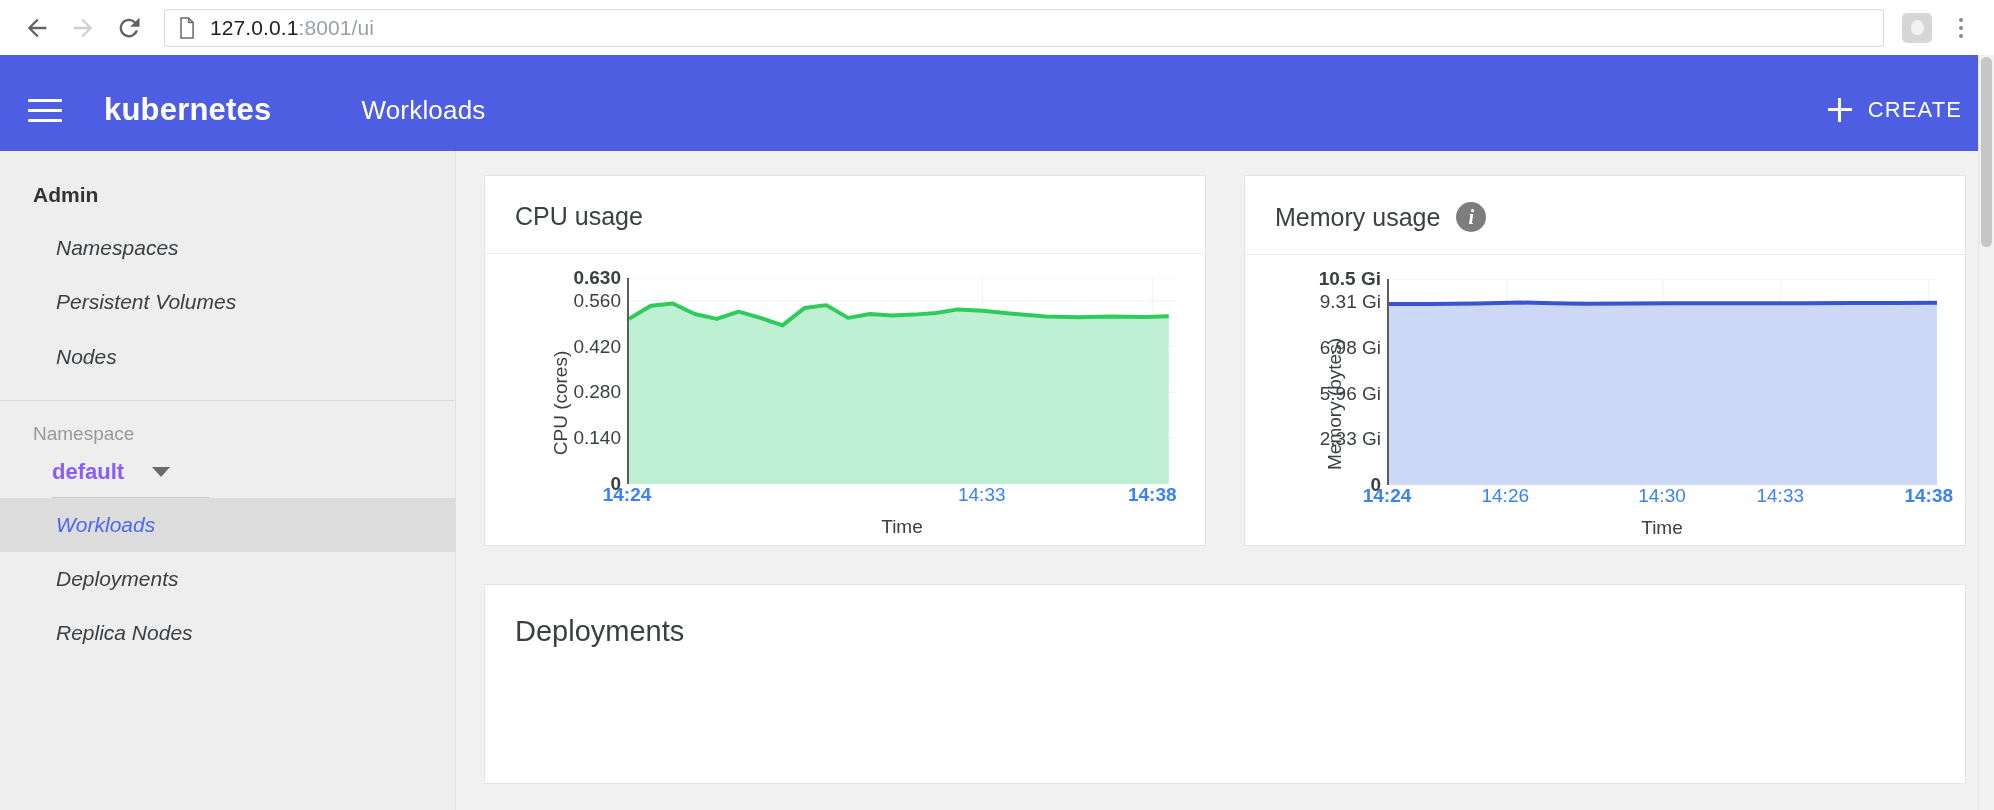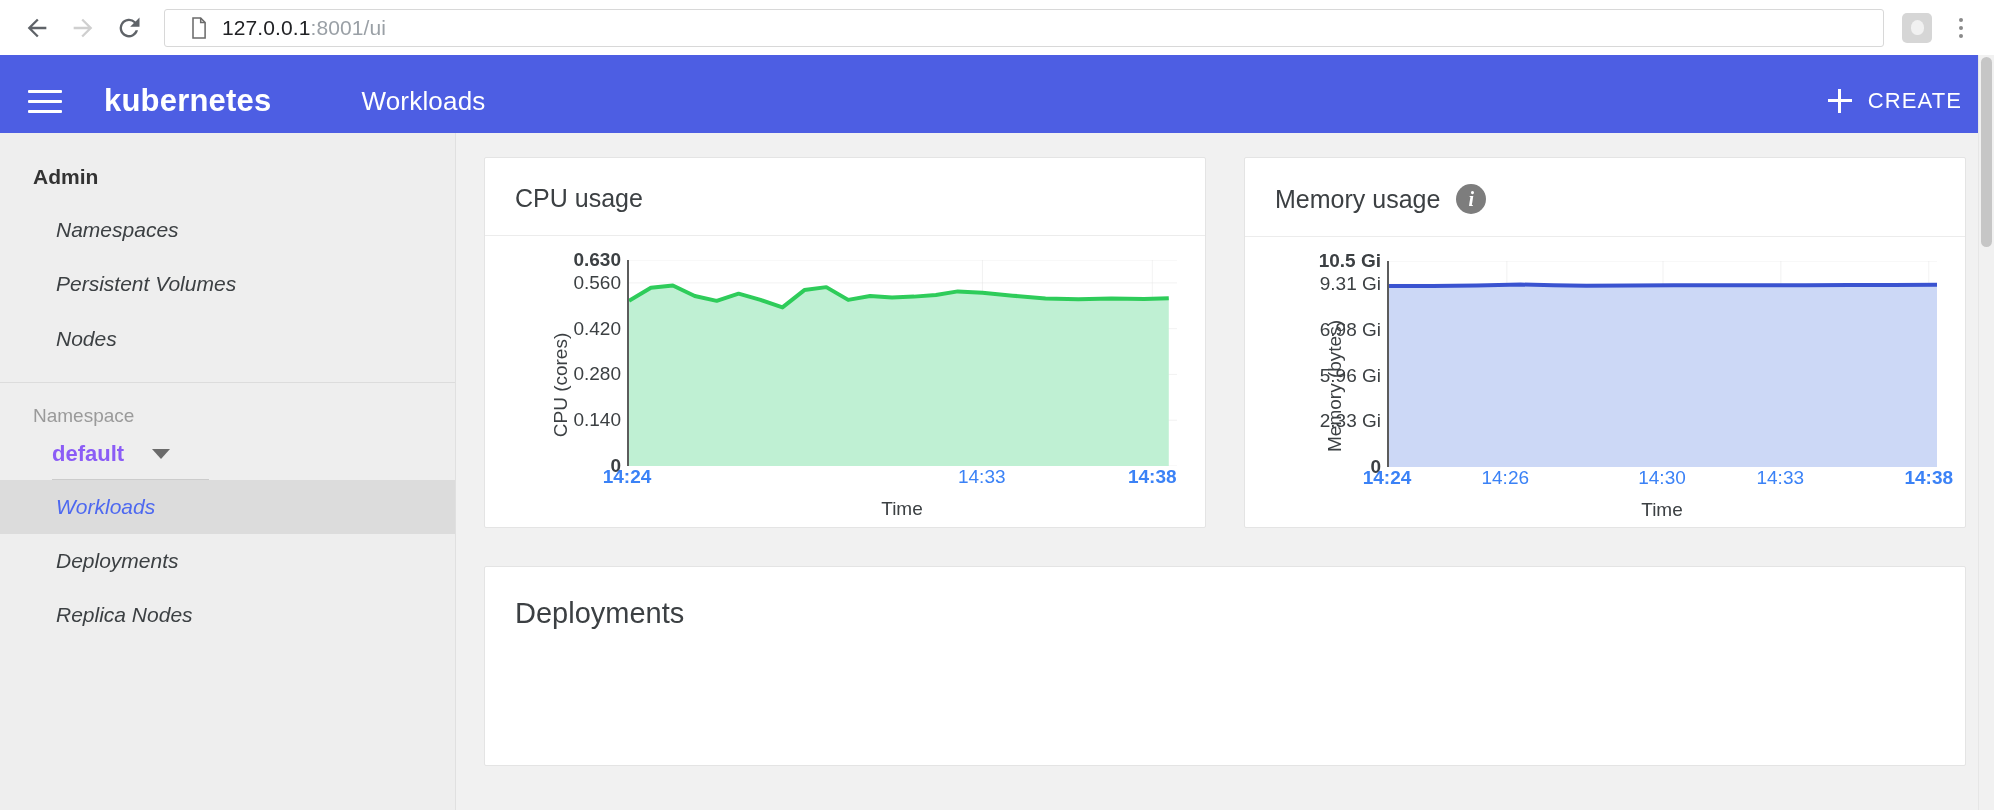--- a/index.html
+++ b/index.html
@@ -28,21 +28,21 @@
   .omnibox {
     flex: 1 1 auto;
     height: 38px;
     margin-left: 12px;
     margin-right: 18px;
     border: 1px solid #d8d8d8;
     border-radius: 3px;
     background: #fff;
     display: flex;
     align-items: center;
-    padding: 0 24px;
+    padding: 0 12px;
   }
   .page-icon { margin-right: 14px; display:flex; align-items:center; }
   .url-text {
     font-size: 21px;
     color: #9aa0a6;
     letter-spacing: 0.1px;
     white-space: nowrap;
   }
   .url-text .host { color: #202124; font-weight: 400; }
   .ext-icon {
@@ -56,21 +56,21 @@
   .ext-icon .shield { width: 13px; height: 15px; background: #f1f1f1; border-radius: 50% 50% 45% 45%; }
   .kebab {
     width: 26px; height: 40px;
     display: flex; flex-direction: column; align-items: center; justify-content: center;
     gap: 4px; flex: 0 0 auto; margin-right: 6px;
   }
   .kebab i { width: 4px; height: 4px; border-radius: 50%; background: #8a8a8a; display:block; }
 
   
   .topbar {
-    height: 78px;
+    height: 96px;
     background: #4d5ee3;
     display: flex;
     align-items: center;
     padding: 14px 28px 0 22px;
     color: #fff;
     position: relative;
   }
   .hamburger { width: 46px; height: 46px; display:flex; flex-direction:column; justify-content:center; gap:7px; padding: 0 6px; }
   .hamburger i { display:block; height: 3px; background: #fff; border-radius: 1px; }
   .brand {

